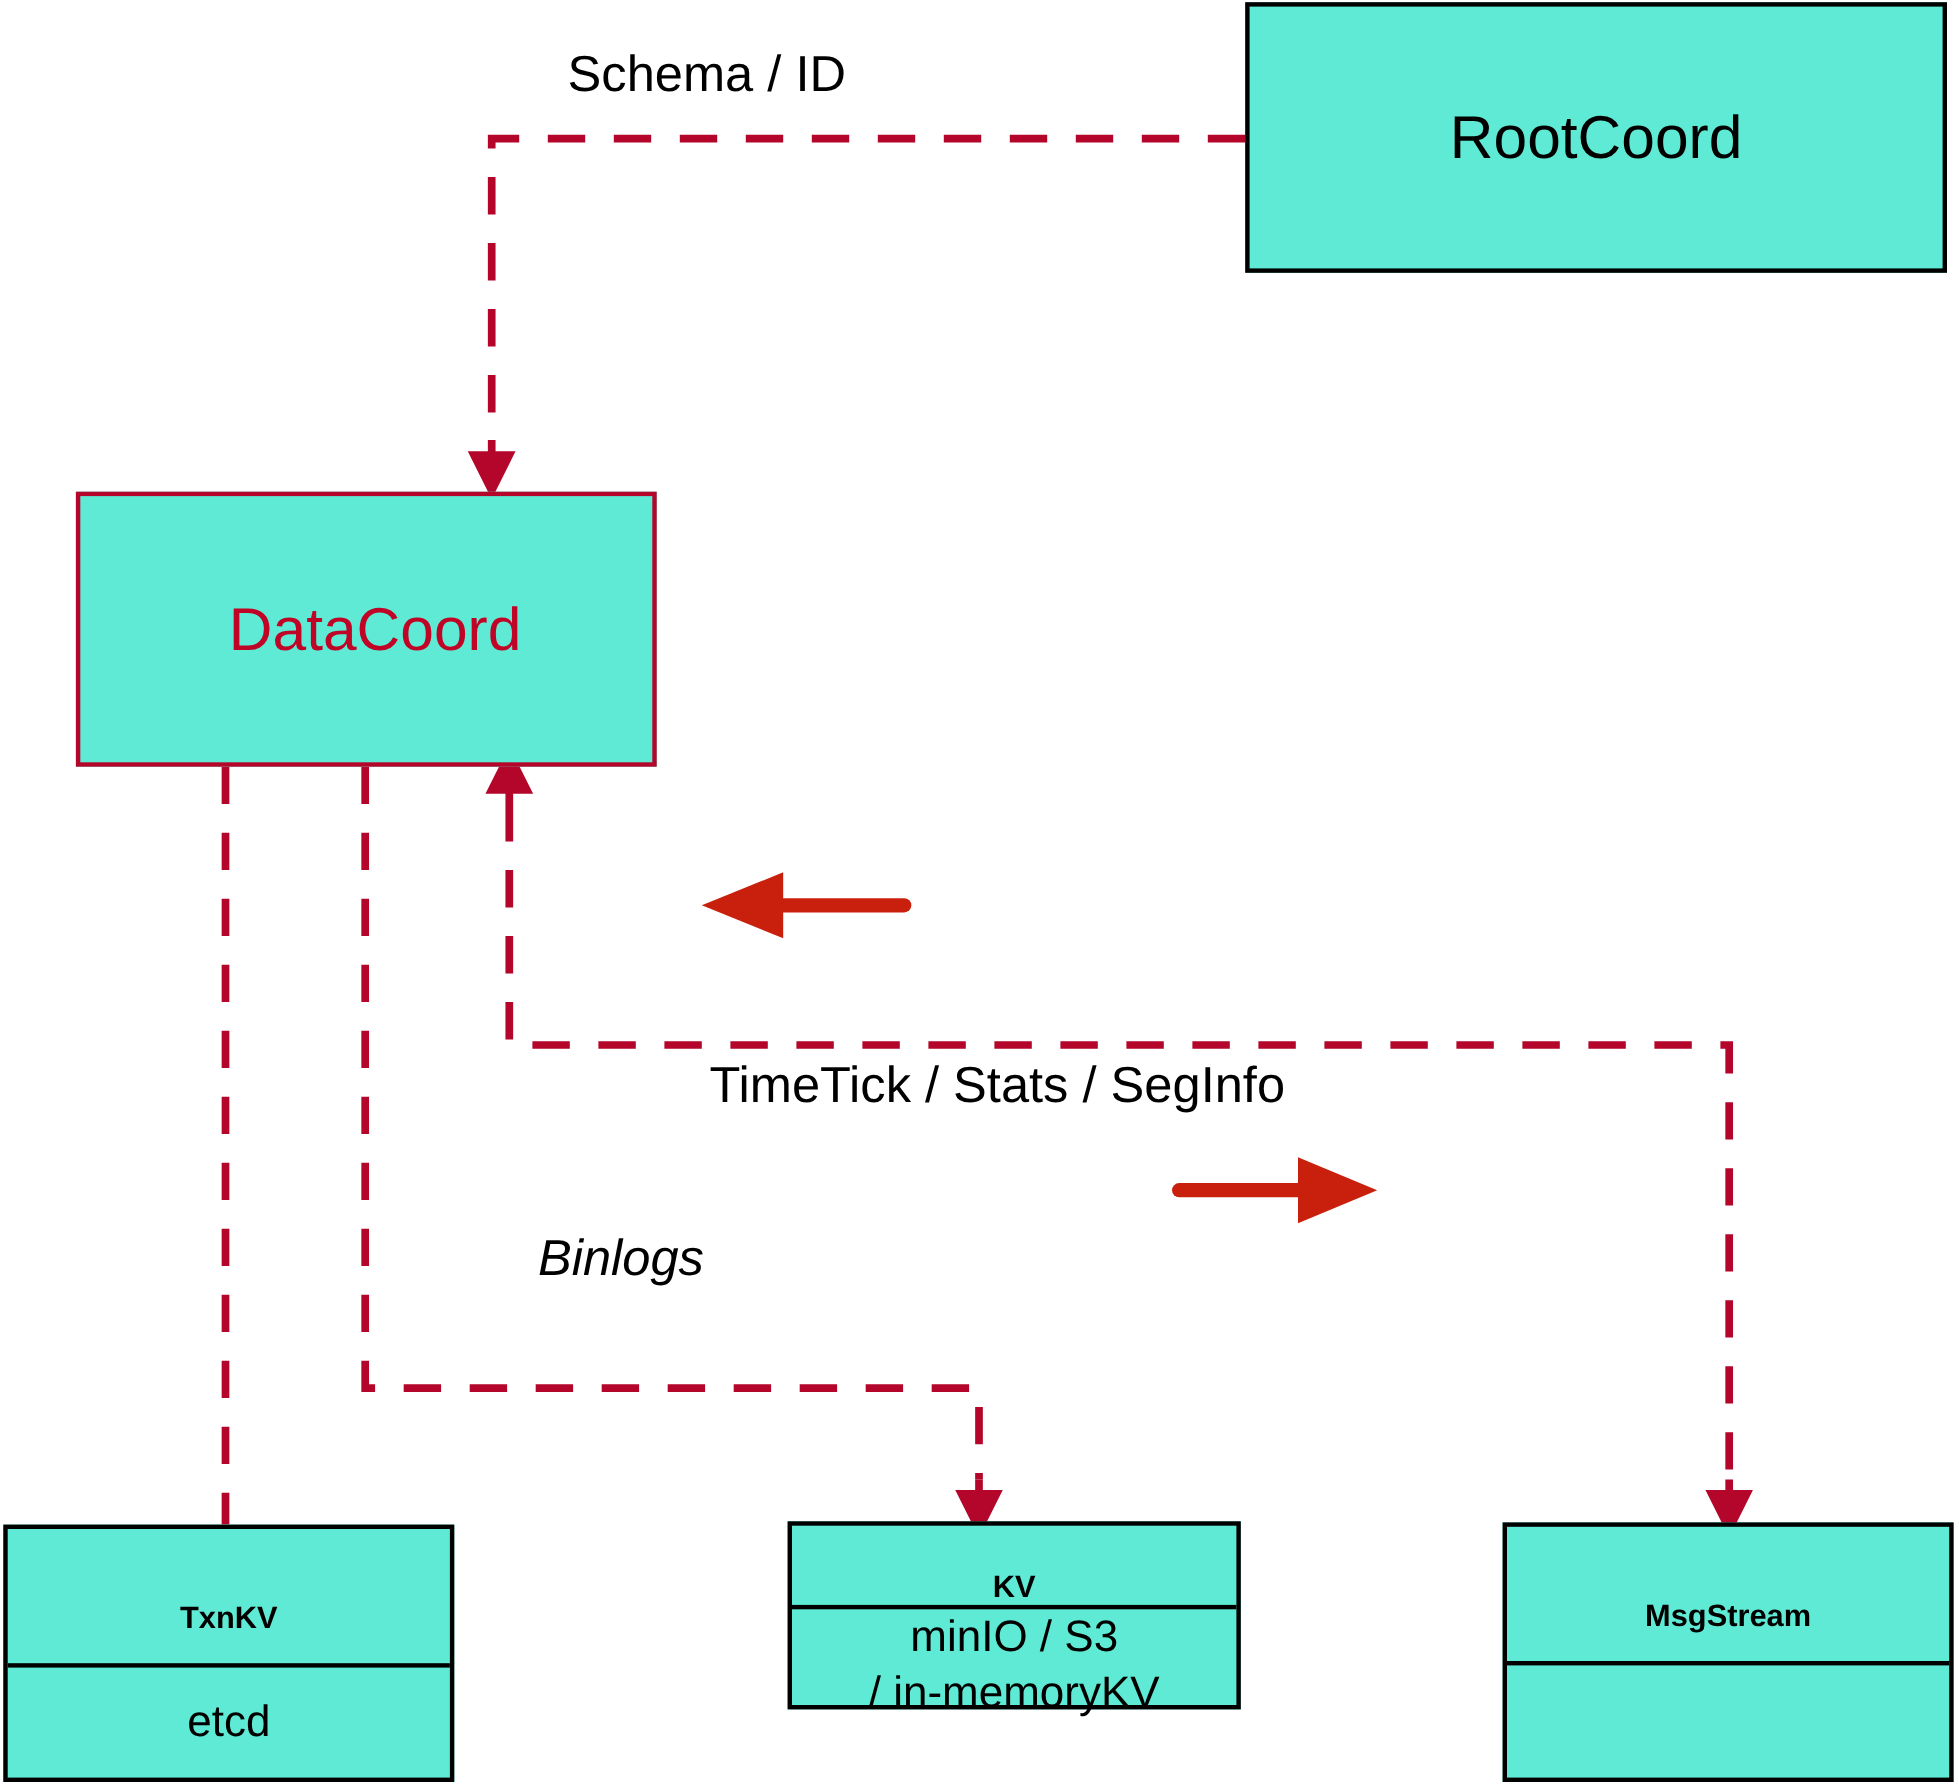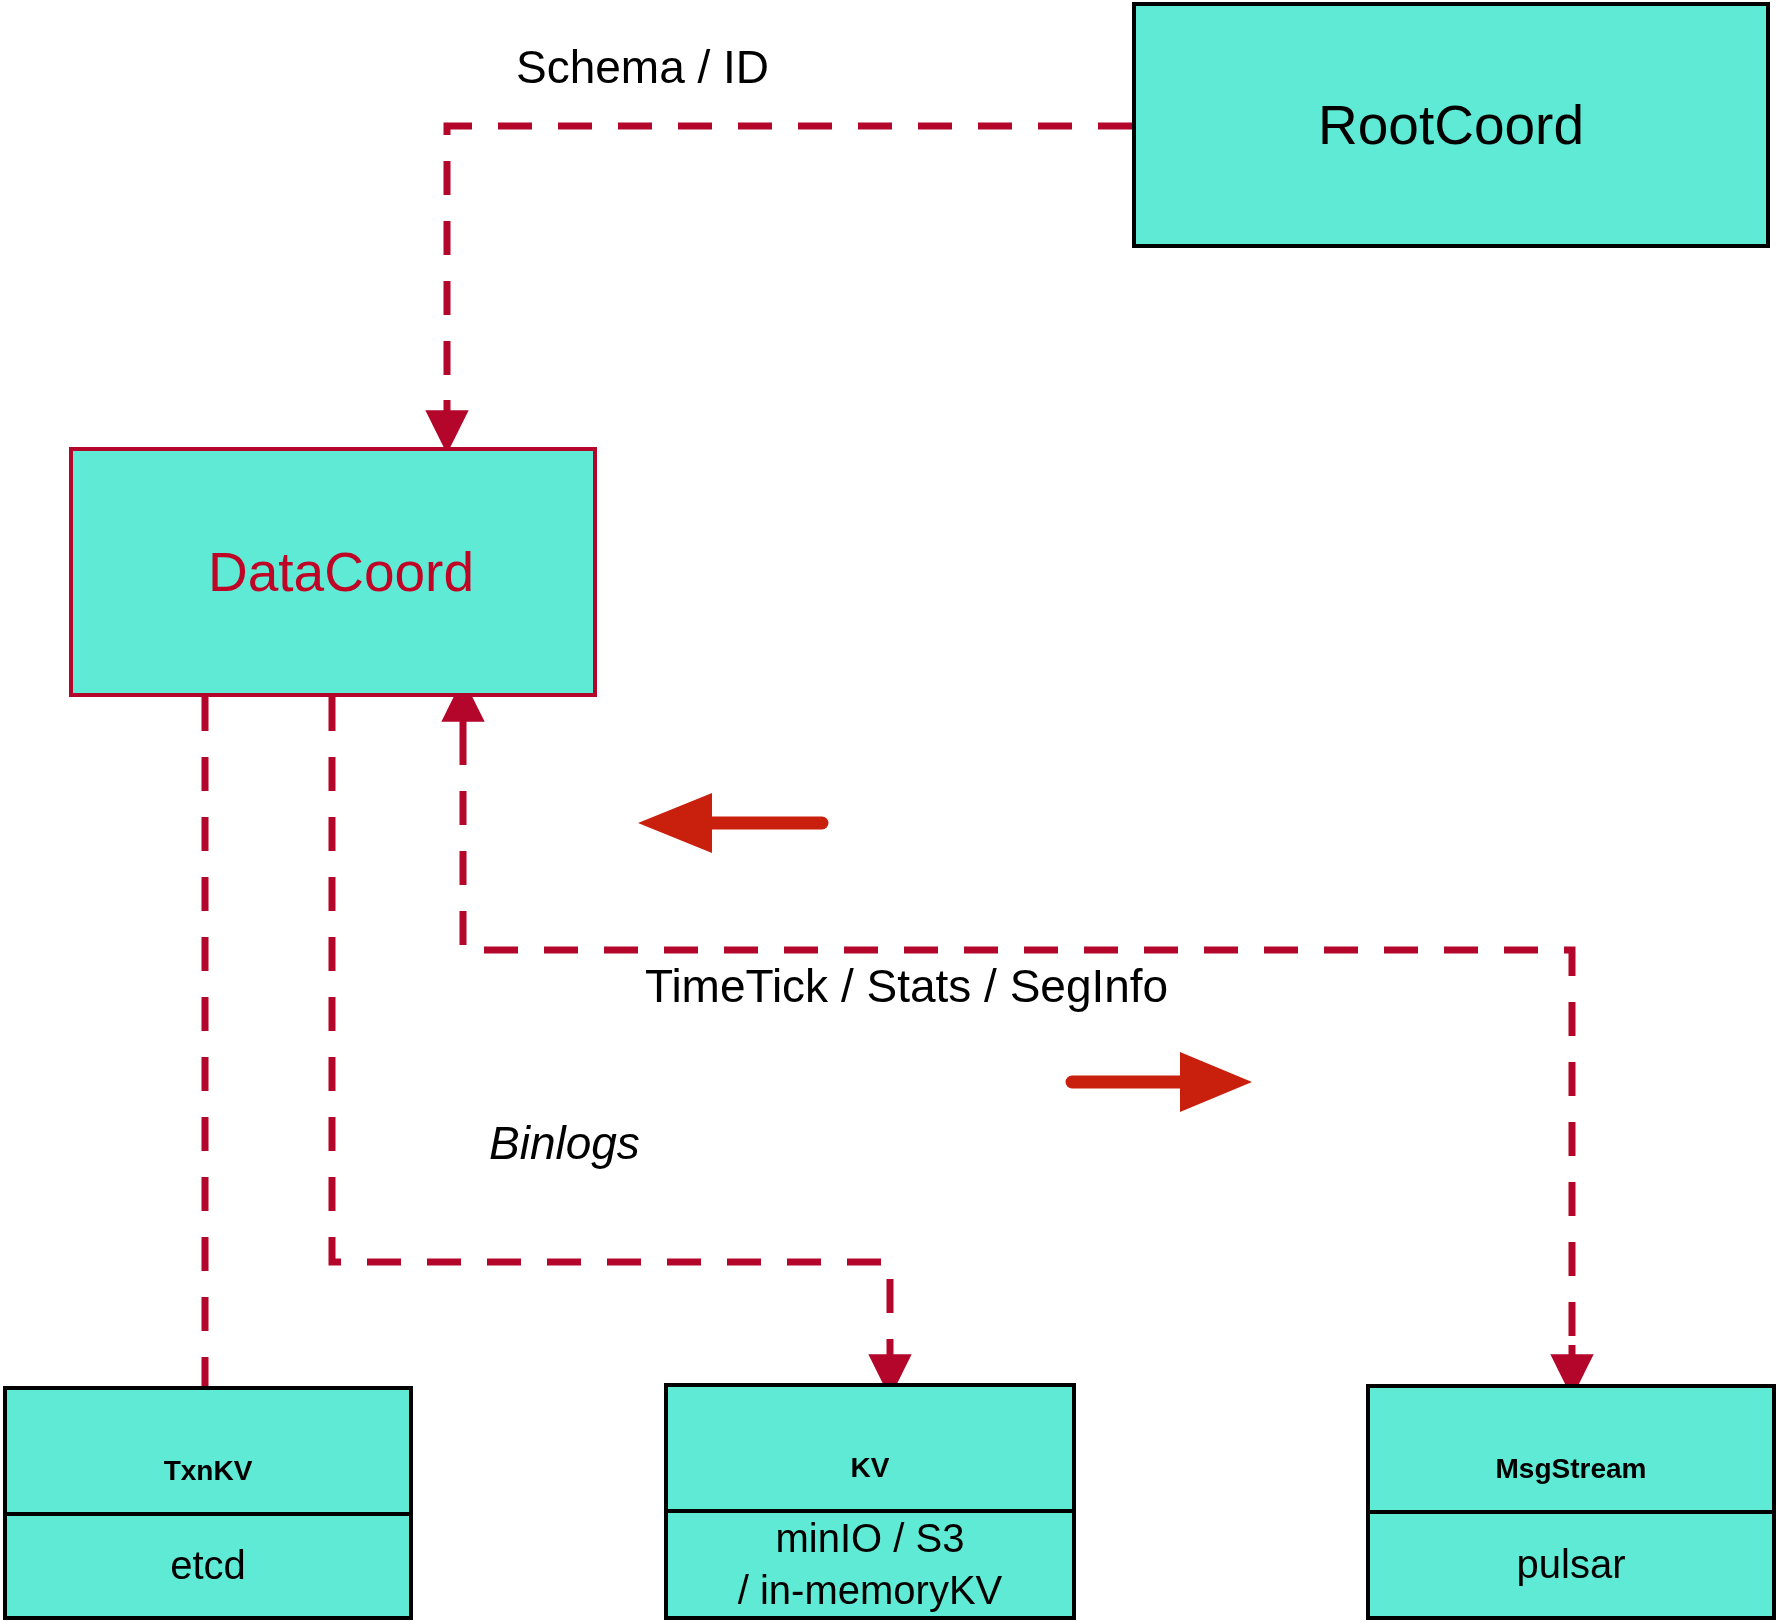--- a/index.html
+++ b/index.html
@@ -102,24 +102,24 @@
     display: block;
   }
 
   #node-txnkv {
     left: 3px;
     top: 1386px;
     width: 410px;
     height: 234px;
   }
   #node-kv {
-    left: 664px;
+    left: 716px;
     top: 1383px;
     width: 412px;
-    height: 237px;
+    height: 171px;
   }
   #node-msgstream {
     left: 1366px;
     top: 1384px;
     width: 410px;
     height: 236px;
   }
 
   .edge-label {
     position: absolute;
@@ -194,23 +194,20 @@
   <div class="node black compartment" id="node-kv">
     <div class="node-title">KV</div>
     <div class="node-body">
       <span class="line">minIO / S3</span>
       <span class="line">/ in-memoryKV</span>
     </div>
   </div>
 
   <div class="node black compartment" id="node-msgstream">
     <div class="node-title">MsgStream</div>
-    <div class="node-body">
-      <span class="line">pulsar</span>
-    </div>
   </div>
 
   <div class="edge-label" id="label-schema-id">Schema / ID</div>
 
 
   <div class="edge-label" id="label-timetick">TimeTick / Stats / SegInfo</div>
 
   <div class="edge-label" id="label-binlogs">Binlogs</div>
 
 </div>

